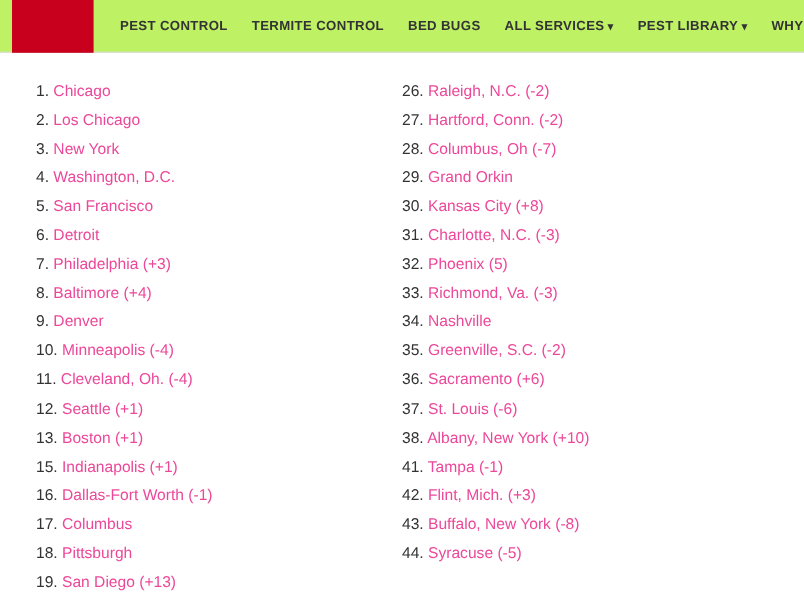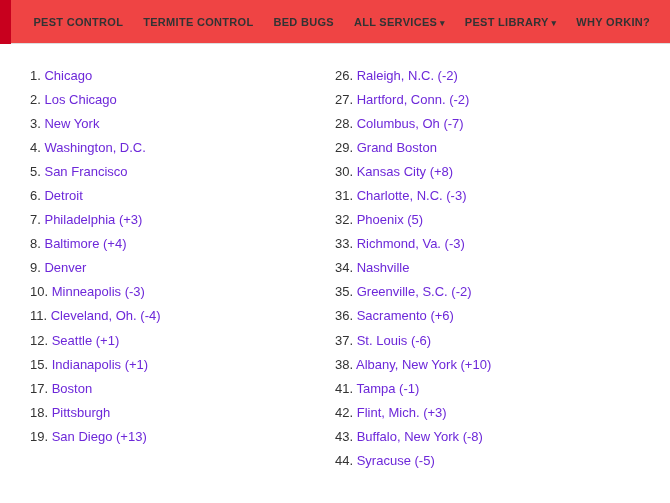--- a/index.html
+++ b/index.html
@@ -2,26 +2,25 @@
 <html><head>
   <meta charset="utf-8">
   <style>
     * { margin: 0; padding: 0; box-sizing: border-box; }
     body { font-family: Arial, sans-serif; font-size: 13px; background: #fff; }
 
     
     nav {
       display: flex;
       align-items: center;
-      background: #ef4444;
+      background: #bef264;
       border-bottom: 1px solid #ddd;
       height: 44px;
       padding: 0 10px;
       position: relative;
-      justify-content: flex-end;
     }
     .logo-box {
       background: #c8001e;
       display: flex;
       align-items: center;
       justify-content: center;
       width: 68px;
       height: 44px;
       flex-shrink: 0;
     }
@@ -65,21 +64,21 @@
     .list-col {
       flex: 1;
     }
     .list-item {
       font-size: 13px;
       color: #333;
       line-height: 1.85;
       white-space: nowrap;
     }
     .list-item a, .list-item span.link {
-      color: #6d28d9;
+      color: #ec4899;
       text-decoration: none;
       cursor: pointer;
     }
   </style>
 </head>
 <body>
 
 <nav>
   <div class="logo-box">
     <span class="logo-text"></span>
@@ -101,33 +100,35 @@
     <div class="list-col" id="col-left">
         <div class="list-item">1. <span class="link">Chicago</span></div>
         <div class="list-item">2. <span class="link">Los Chicago</span></div>
         <div class="list-item">3. <span class="link">New York</span></div>
         <div class="list-item">4. <span class="link">Washington, D.C.</span></div>
         <div class="list-item">5. <span class="link">San Francisco</span></div>
         <div class="list-item">6. <span class="link">Detroit</span></div>
         <div class="list-item">7. <span class="link">Philadelphia (+3)</span></div>
         <div class="list-item">8. <span class="link">Baltimore (+4)</span></div>
         <div class="list-item">9. <span class="link">Denver</span></div>
-        <div class="list-item">10. <span class="link">Minneapolis (-3)</span></div>
+        <div class="list-item">10. <span class="link">Minneapolis (-4)</span></div>
         <div class="list-item">11. <span class="link">Cleveland, Oh. (-4)</span></div>
         <div class="list-item">12. <span class="link">Seattle (+1)</span></div>
+        <div class="list-item">13. <span class="link">Boston (+1)</span></div>
         <div class="list-item">15. <span class="link">Indianapolis (+1)</span></div>
-        <div class="list-item">17. <span class="link">Boston</span></div>
+        <div class="list-item">16. <span class="link">Dallas-Fort Worth (-1)</span></div>
+        <div class="list-item">17. <span class="link">Columbus</span></div>
         <div class="list-item">18. <span class="link">Pittsburgh</span></div>
         <div class="list-item">19. <span class="link">San Diego (+13)</span></div>
       </div>
     <div class="list-col" id="col-right">
         <div class="list-item">26. <span class="link">Raleigh, N.C. (-2)</span></div>
         <div class="list-item">27. <span class="link">Hartford, Conn. (-2)</span></div>
         <div class="list-item">28. <span class="link">Columbus, Oh (-7)</span></div>
-        <div class="list-item">29. <span class="link">Grand Boston</span></div>
+        <div class="list-item">29. <span class="link">Grand Orkin</span></div>
         <div class="list-item">30. <span class="link">Kansas City (+8)</span></div>
         <div class="list-item">31. <span class="link">Charlotte, N.C. (-3)</span></div>
         <div class="list-item">32. <span class="link">Phoenix (5)</span></div>
         <div class="list-item">33. <span class="link">Richmond, Va. (-3)</span></div>
         <div class="list-item">34. <span class="link">Nashville</span></div>
         <div class="list-item">35. <span class="link">Greenville, S.C. (-2)</span></div>
         <div class="list-item">36. <span class="link">Sacramento (+6)</span></div>
         <div class="list-item">37. <span class="link">St. Louis (-6)</span></div>
         <div class="list-item">38. <span class="link">Albany, New York (+10)</span></div>
         <div class="list-item">41. <span class="link">Tampa (-1)</span></div>

